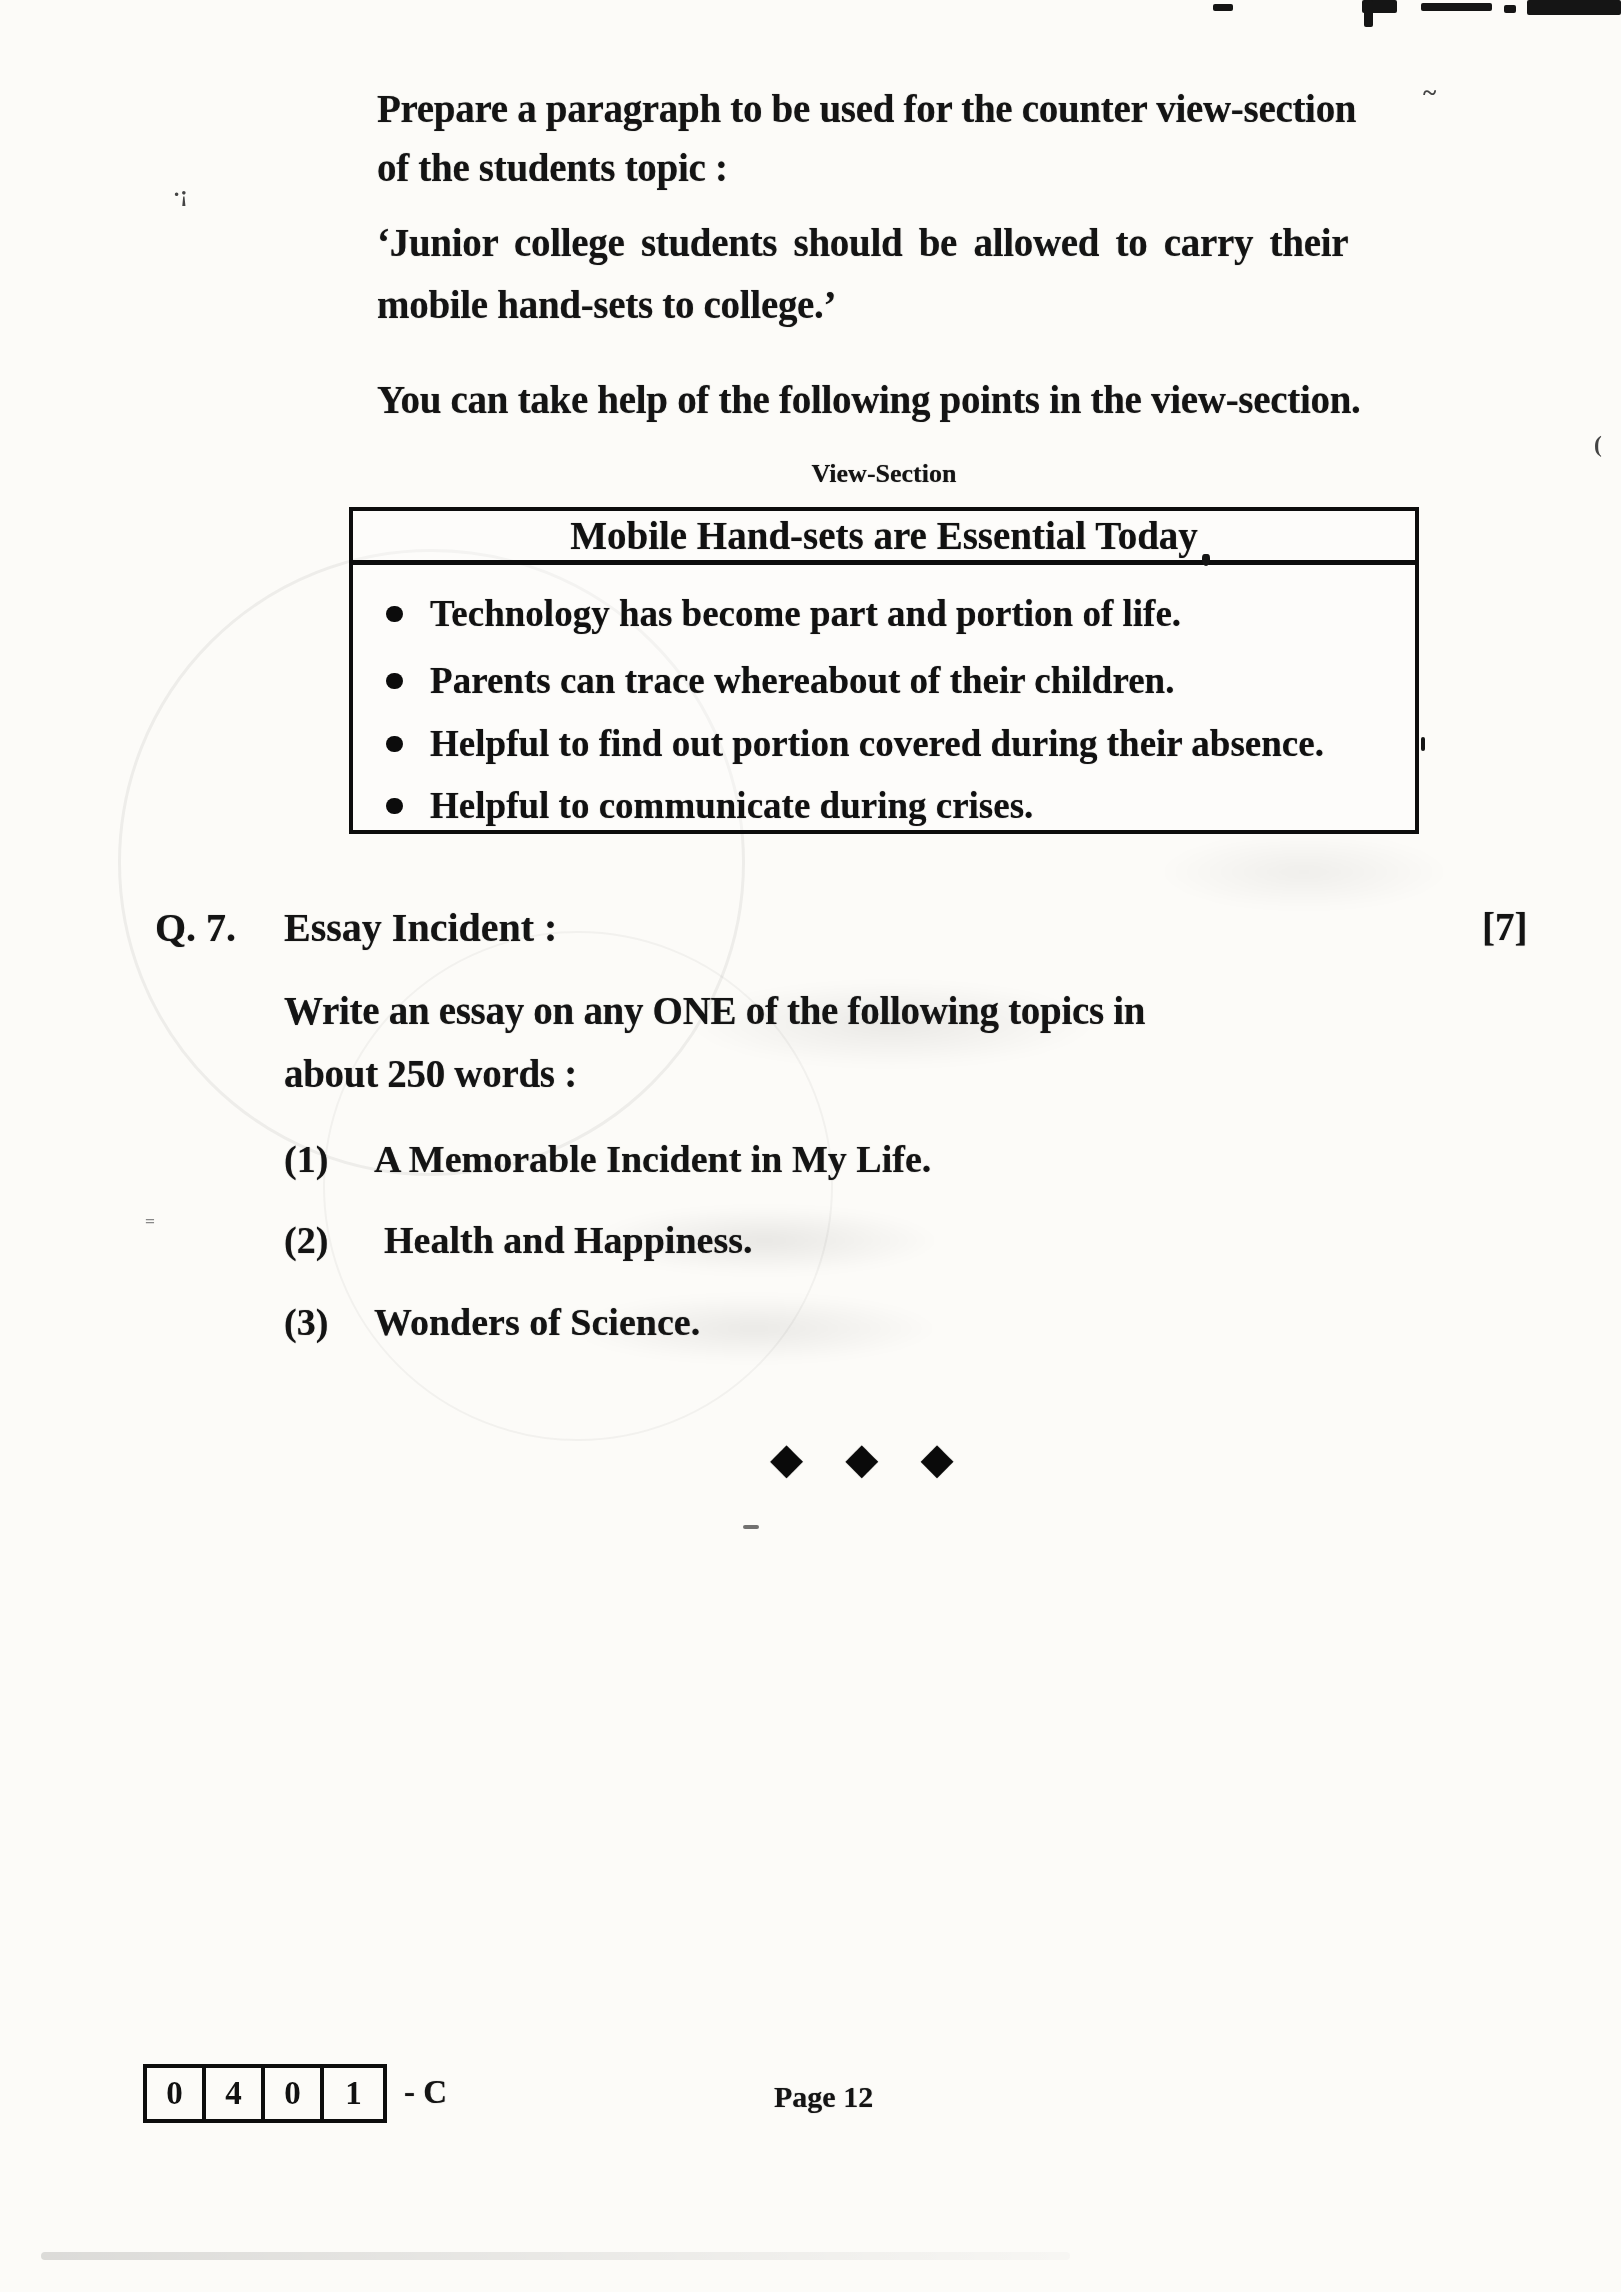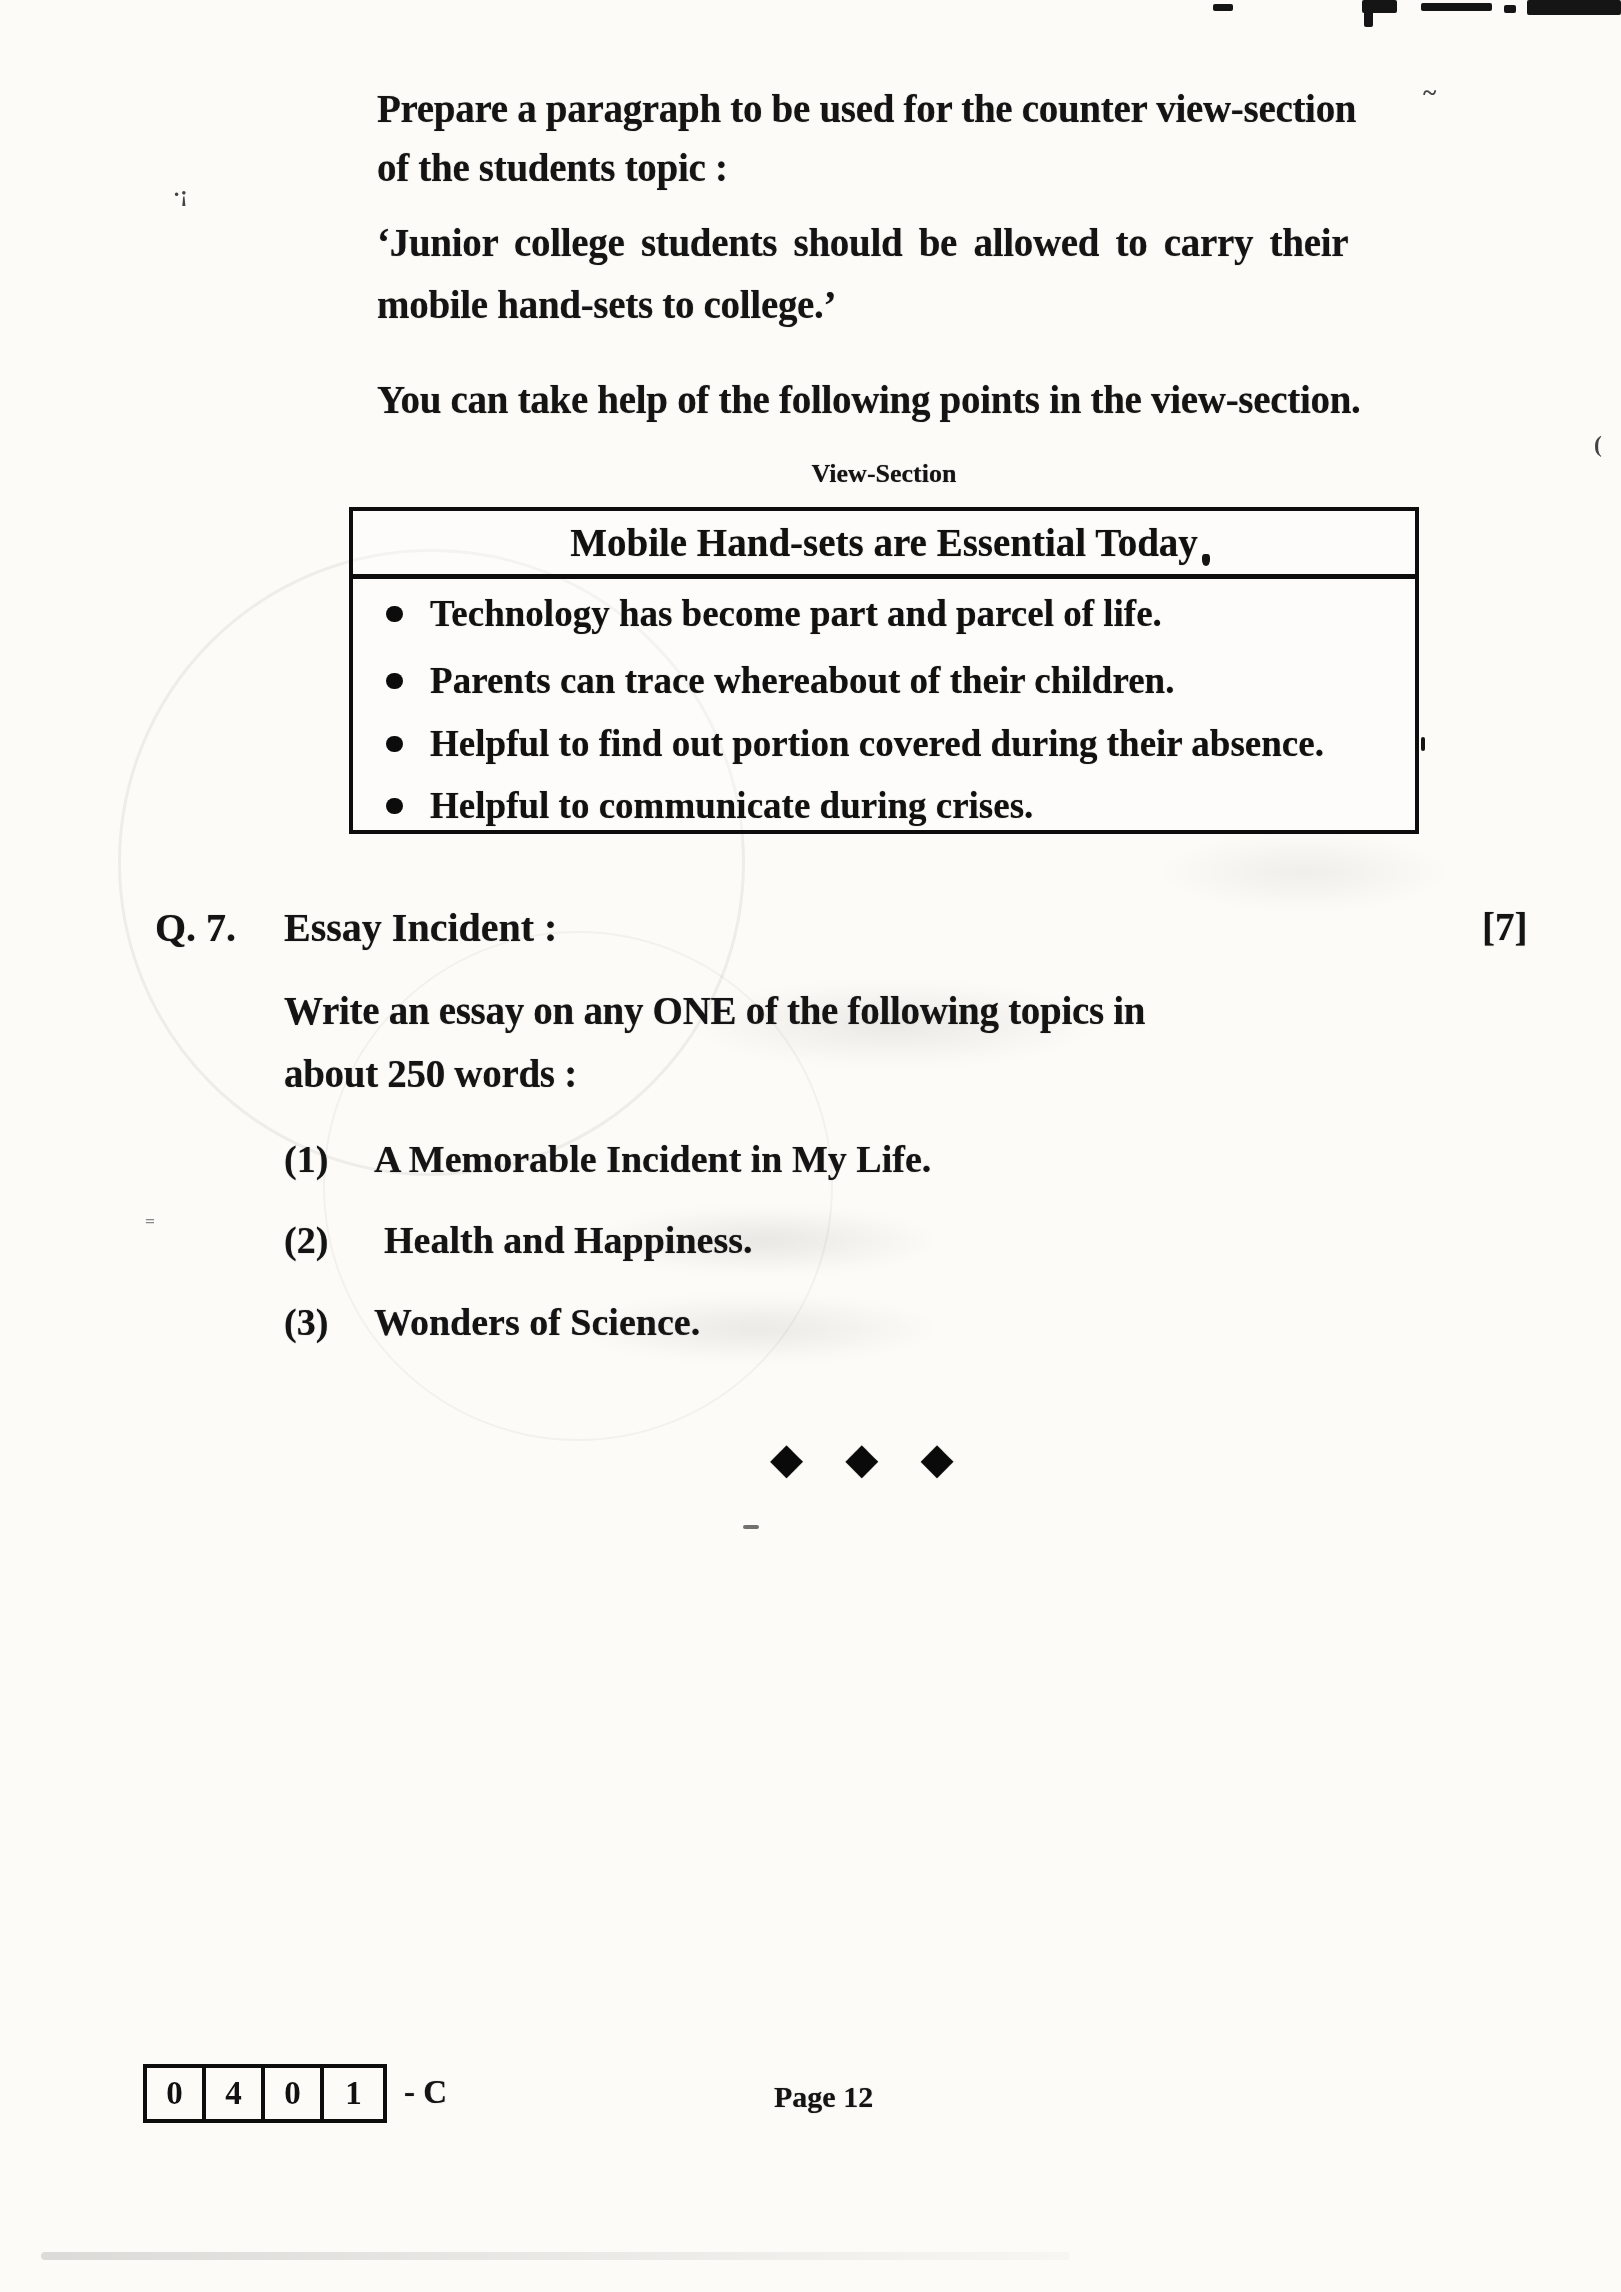--- a/index.html
+++ b/index.html
@@ -17,21 +17,21 @@
   .body-line { font-size:39px; letter-spacing:-0.3px; white-space:nowrap; }
   .justified { word-spacing:6.9px; }
   .heading-center { text-align:center; }
   
   .vs-box {
     position:absolute; left:349px; top:507px; width:1070px; height:327px;
     border:4.9px solid #0d0d0d;
     background:rgba(255,255,255,.35);
   }
   .vs-title-row {
-    position:absolute; left:0; top:0; width:100%; height:68px;
+    position:absolute; left:0; top:0; width:100%; height:54px;
     border-bottom:5.9px solid #0d0d0d;
     display:flex; align-items:center; justify-content:center;
   }
   .vs-title { font-size:39px; font-weight:700; text-shadow:0 0 1px rgba(20,20,20,.55); }
   .vs-bullet { position:absolute; left:33px; display:flex; align-items:flex-start; }
   .dot {
     width:16.7px; height:16.7px; border-radius:50%;
     background:#0c0c0c; margin:13.7px 27.4px 0 0; flex:0 0 auto;
   }
   .vs-bullet-text { font-size:37px; font-weight:700; white-space:nowrap; text-shadow:0 0 1px rgba(20,20,20,.5); }
@@ -91,21 +91,21 @@
   <div class="txt body-line" style="left:377px;top:377px;">You can take help of the following points in the view-section.</div>
 
   <div class="txt heading-center" style="left:349px;top:459px;width:1070px;font-size:26px;">View-Section</div>
 
   <div class="vs-box">
     <div class="vs-title-row">
       <span class="vs-title">Mobile Hand-sets are Essential Today</span>
     </div>
     <div class="vs-bullet" style="top:81px;">
       <span class="dot"></span>
-      <span class="vs-bullet-text">Technology has become part and parcel of life.</span>
+      <span class="vs-bullet-text">Technology has become part and portion of life.</span>
     </div>
     <div class="vs-bullet" style="top:148px;">
       <span class="dot"></span>
       <span class="vs-bullet-text">Parents can trace whereabout of their children.</span>
     </div>
     <div class="vs-bullet" style="top:211px;">
       <span class="dot"></span>
       <span class="vs-bullet-text">Helpful to find out portion covered during their absence.</span>
     </div>
     <div class="vs-bullet" style="top:273px;">

